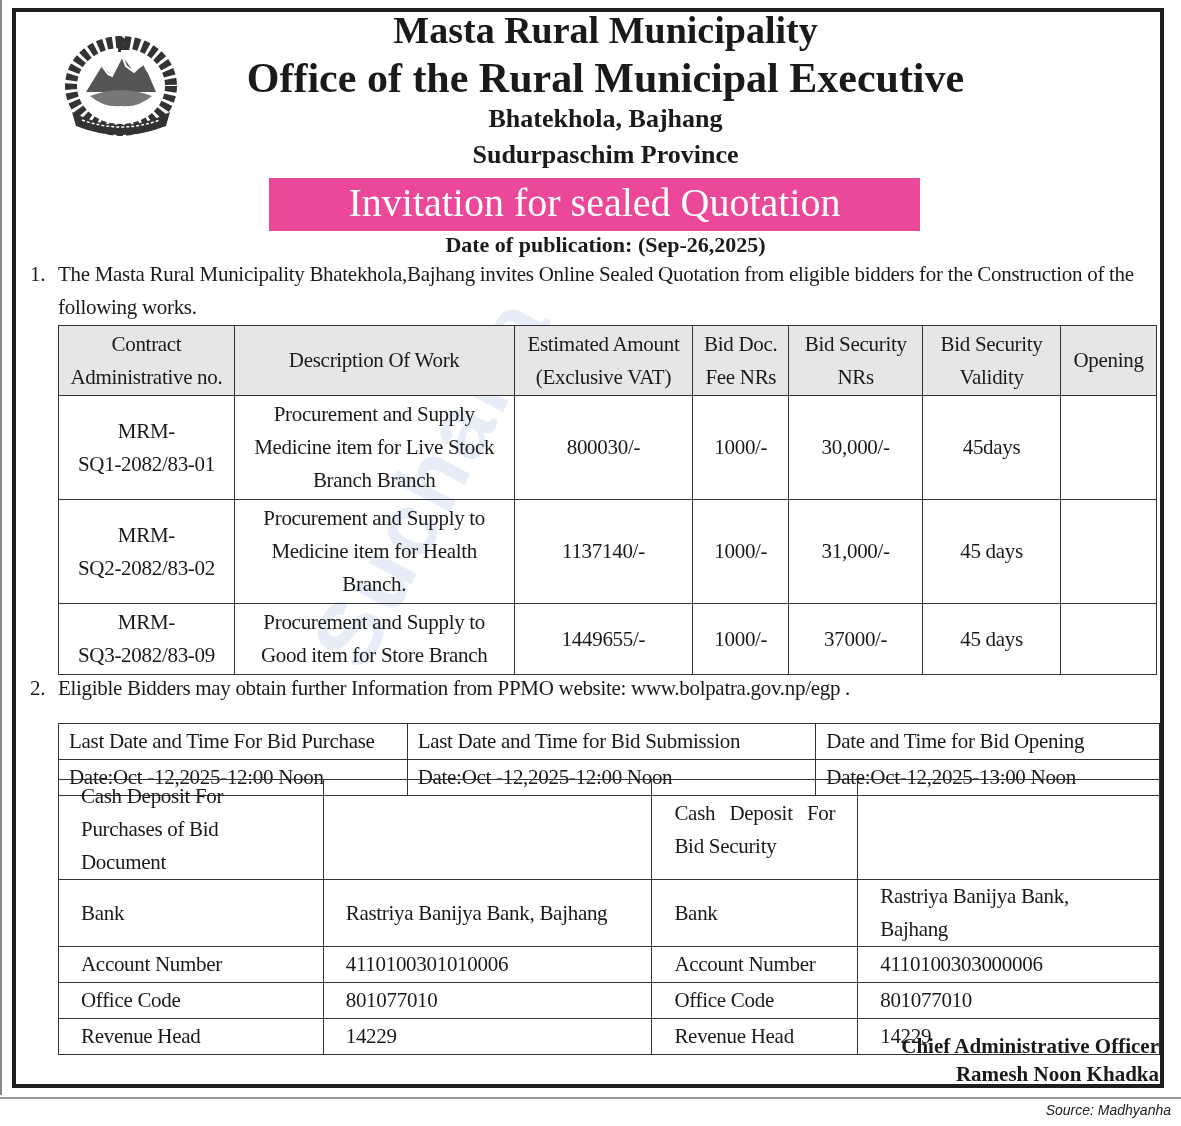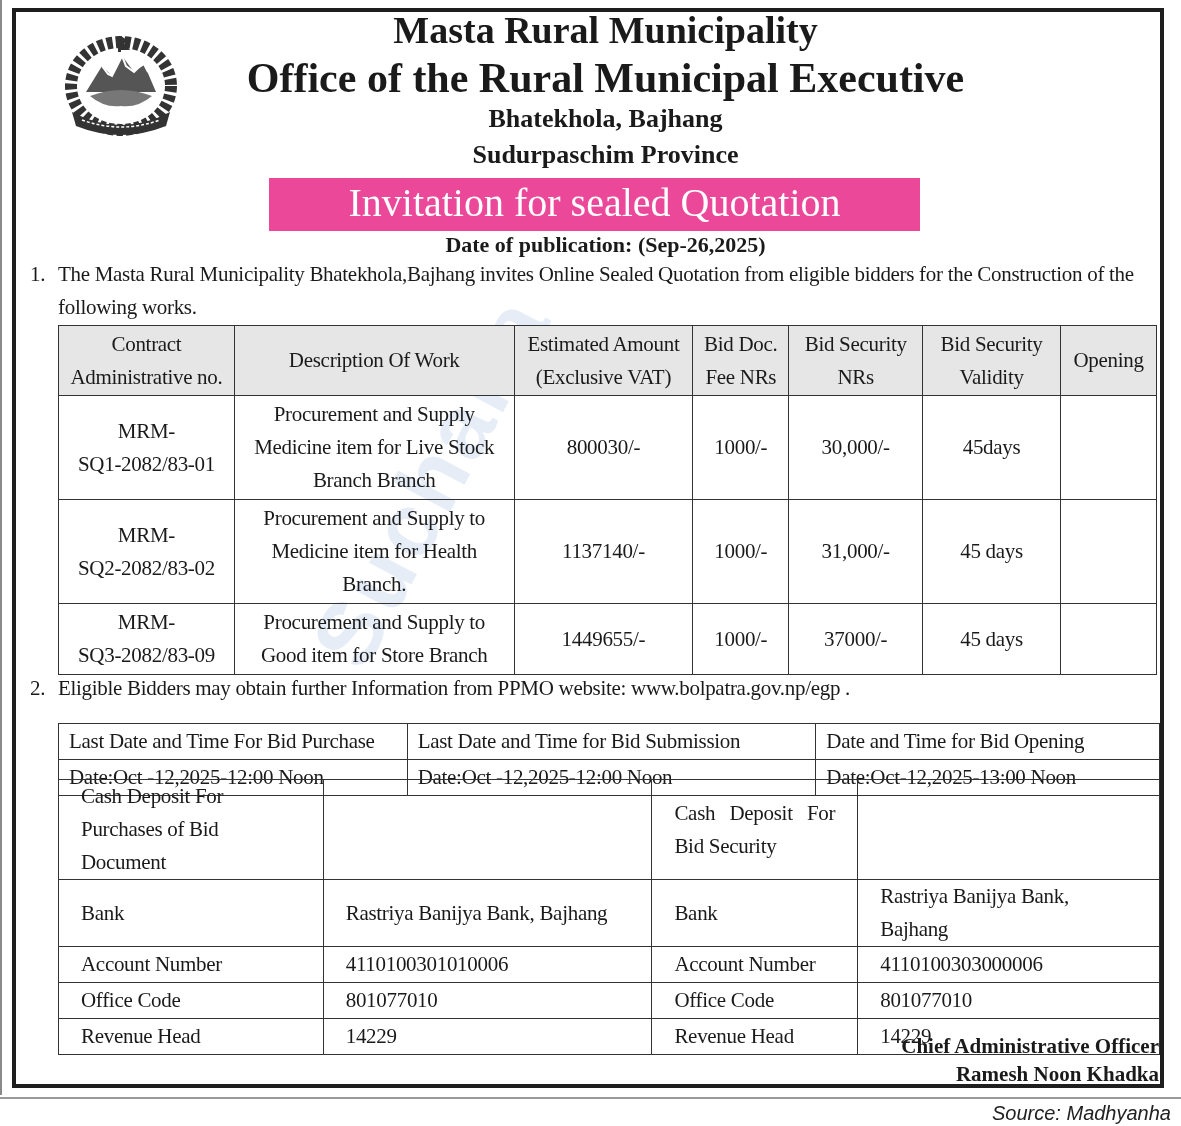--- a/index.html
+++ b/index.html
@@ -31,21 +31,21 @@
   .works td { text-align: center; line-height: 33px; padding: 2px 4px; }
   .dates { left: 58px; top: 723px; width: 1102px; }
   .dates td { text-align: left; padding: 0 10px; height: 35px; line-height: 35px; }
   .bank { left: 58px; top: 779px; width: 1102px; }
   .bank td { text-align: left; padding: 0 22px; height: 35px; line-height: 33px; }
   .bank td.tall { height: 68px; }
   .sign { position: absolute; right: 22px; font-weight: bold; font-size: 21px; text-align: right; }
   .s1 { top: 1034px; }
   .s2 { top: 1062px; }
   .source { position: absolute; right: 10px; top: 1102px; font-family: "Liberation Sans", "DejaVu Sans", sans-serif;
-            font-style: italic; font-size: 20px; color: #222; }
+            font-style: italic; font-size: 14px; color: #222; }
   .wm { position: absolute; font-family: "Liberation Sans", sans-serif; font-weight: bold; color: #c9d9ef;
         opacity: 0.45; transform: rotate(-62deg); font-size: 90px; left: 230px; top: 430px; letter-spacing: 4px; pointer-events:none; }
 </style>
 </head>
 <body>
 
 <div class="outer-rule-left"></div>
 <div class="frame"></div>
 <div class="bottom-rule"></div>
 

